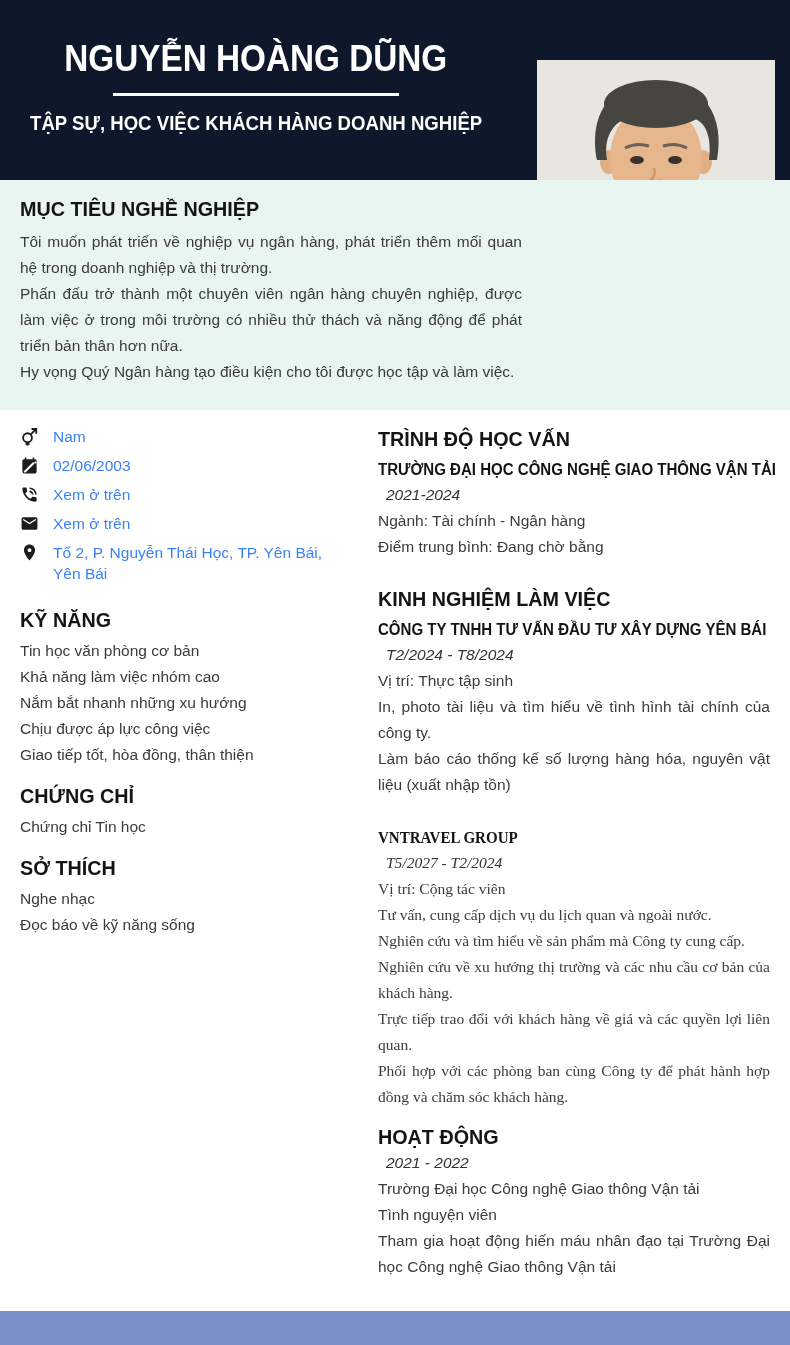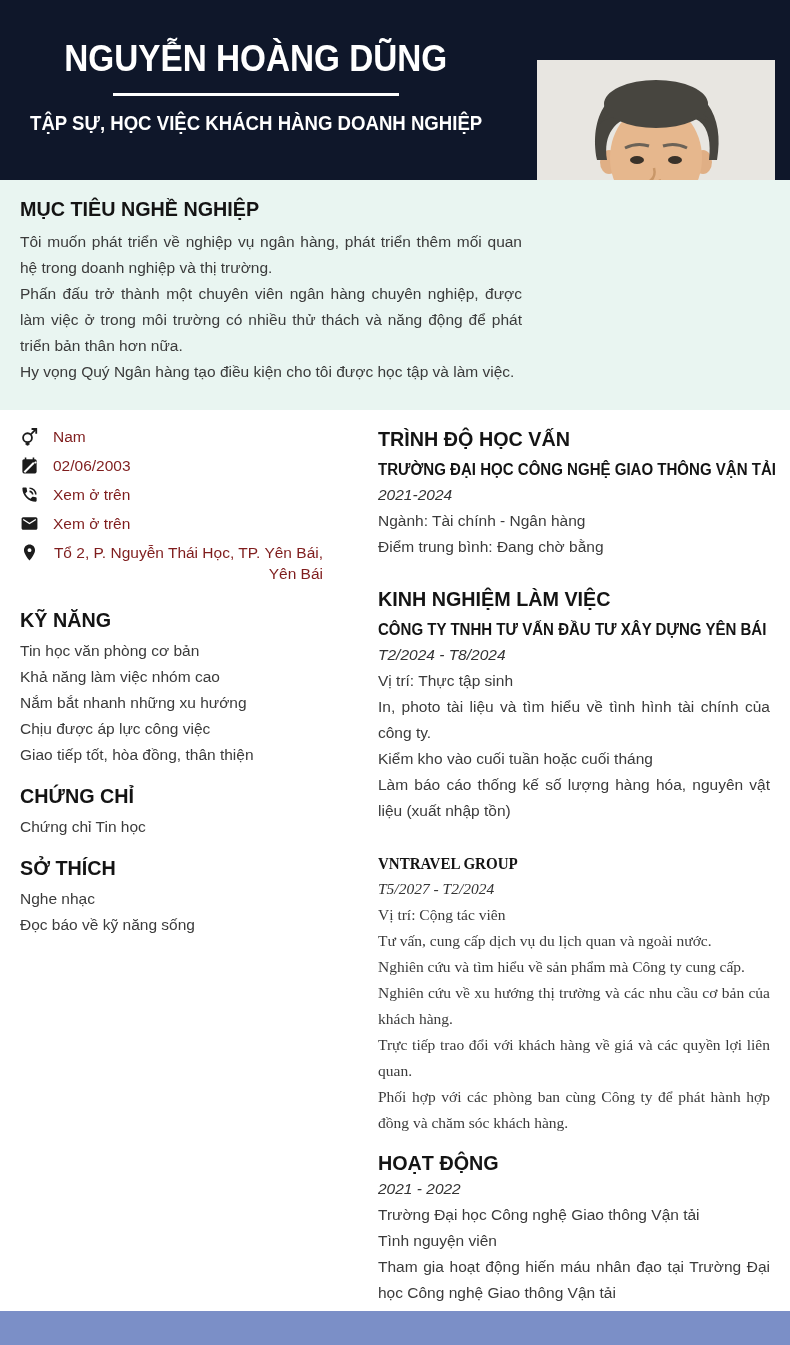--- a/index.html
+++ b/index.html
@@ -27,31 +27,31 @@
   .objective-text p{margin:0;font-size:15.5px;line-height:26px;color:#3b3b3b;text-align:justify;}
 
   
   .left-col{position:absolute;left:20px;top:426px;width:332px;}
   .right-col{position:absolute;left:378px;top:426px;width:392px;}
 
   
   .contact-row{display:flex;align-items:flex-start;margin-bottom:8px;}
   .contact-icon{width:19px;height:19px;flex:0 0 19px;margin-top:1px;}
   .contact-icon svg{width:19px;height:19px;display:block;}
-  .contact-text{margin-left:14px;font-size:15.5px;line-height:21px;color:#7f1d1d;max-width:270px;text-align:right;}
+  .contact-text{margin-left:14px;font-size:15.5px;line-height:21px;color:#3b82f6;max-width:270px;}
 
   .left-col .sec-title{margin:15px 0 5px;}
   .plain-line{font-size:15.5px;line-height:26px;color:#3b3b3b;}
 
   
   .sec-edu{margin-bottom:26px;}
   .sec-exp{margin-bottom:14px;}
   .org{font-size:16px;font-weight:bold;color:#141414;line-height:24px;margin-top:6px;
        display:inline-block;transform:scaleX(0.94);transform-origin:left center;white-space:nowrap;}
-  .dates{font-size:15.5px;font-style:italic;color:#333333;line-height:24px;margin:1px 0;}
+  .dates{font-size:15.5px;font-style:italic;color:#333333;line-height:24px;margin:1px 8px;}
   .line{font-size:15.5px;line-height:26px;color:#3b3b3b;text-align:justify;}
   .entry{margin-bottom:0;}
   .entry + .entry{margin-top:22px;font-family:Liberation Serif, serif;}
 
   
   .footer{position:absolute;left:0;bottom:0;width:790px;height:34px;background:#7b8fc7;}
   .footer-text{position:absolute;right:33px;top:7px;font-family:"DejaVu Sans Mono", monospace;
         font-size:16px;color:#e4e8f3;letter-spacing:1px;margin-top:36px;}
 </style>
 </head>
@@ -188,21 +188,20 @@
     </div>
 
     <div class="sec-exp">
       <span class="sec-title">KINH NGHIỆM LÀM VIỆC</span>
 
       <div class="entry">
         <div><span class="org">CÔNG TY TNHH TƯ VẤN ĐẦU TƯ XÂY DỰNG YÊN BÁI</span></div>
         <div class="dates">T2/2024 - T8/2024</div>
         <div class="line">Vị trí: Thực tập sinh</div>
         <div class="line">In, photo tài liệu và tìm hiểu về tình hình tài chính của công ty.</div>
-        <div class="line">Kiểm kho vào cuối tuần hoặc cuối tháng</div>
         <div class="line">Làm báo cáo thống kế số lượng hàng hóa, nguyên vật liệu (xuất nhập tồn)</div>
       </div>
 
       <div class="entry">
         <div><span class="org">VNTRAVEL GROUP</span></div>
         <div class="dates">T5/2027 - T2/2024</div>
         <div class="line">Vị trí: Cộng tác viên</div>
         <div class="line">Tư vấn, cung cấp dịch vụ du lịch quan và ngoài nước.</div>
         <div class="line">Nghiên cứu và tìm hiểu về sản phẩm mà Công ty cung cấp.</div>
         <div class="line">Nghiên cứu về xu hướng thị trường và các nhu cầu cơ bản của khách hàng.</div>

